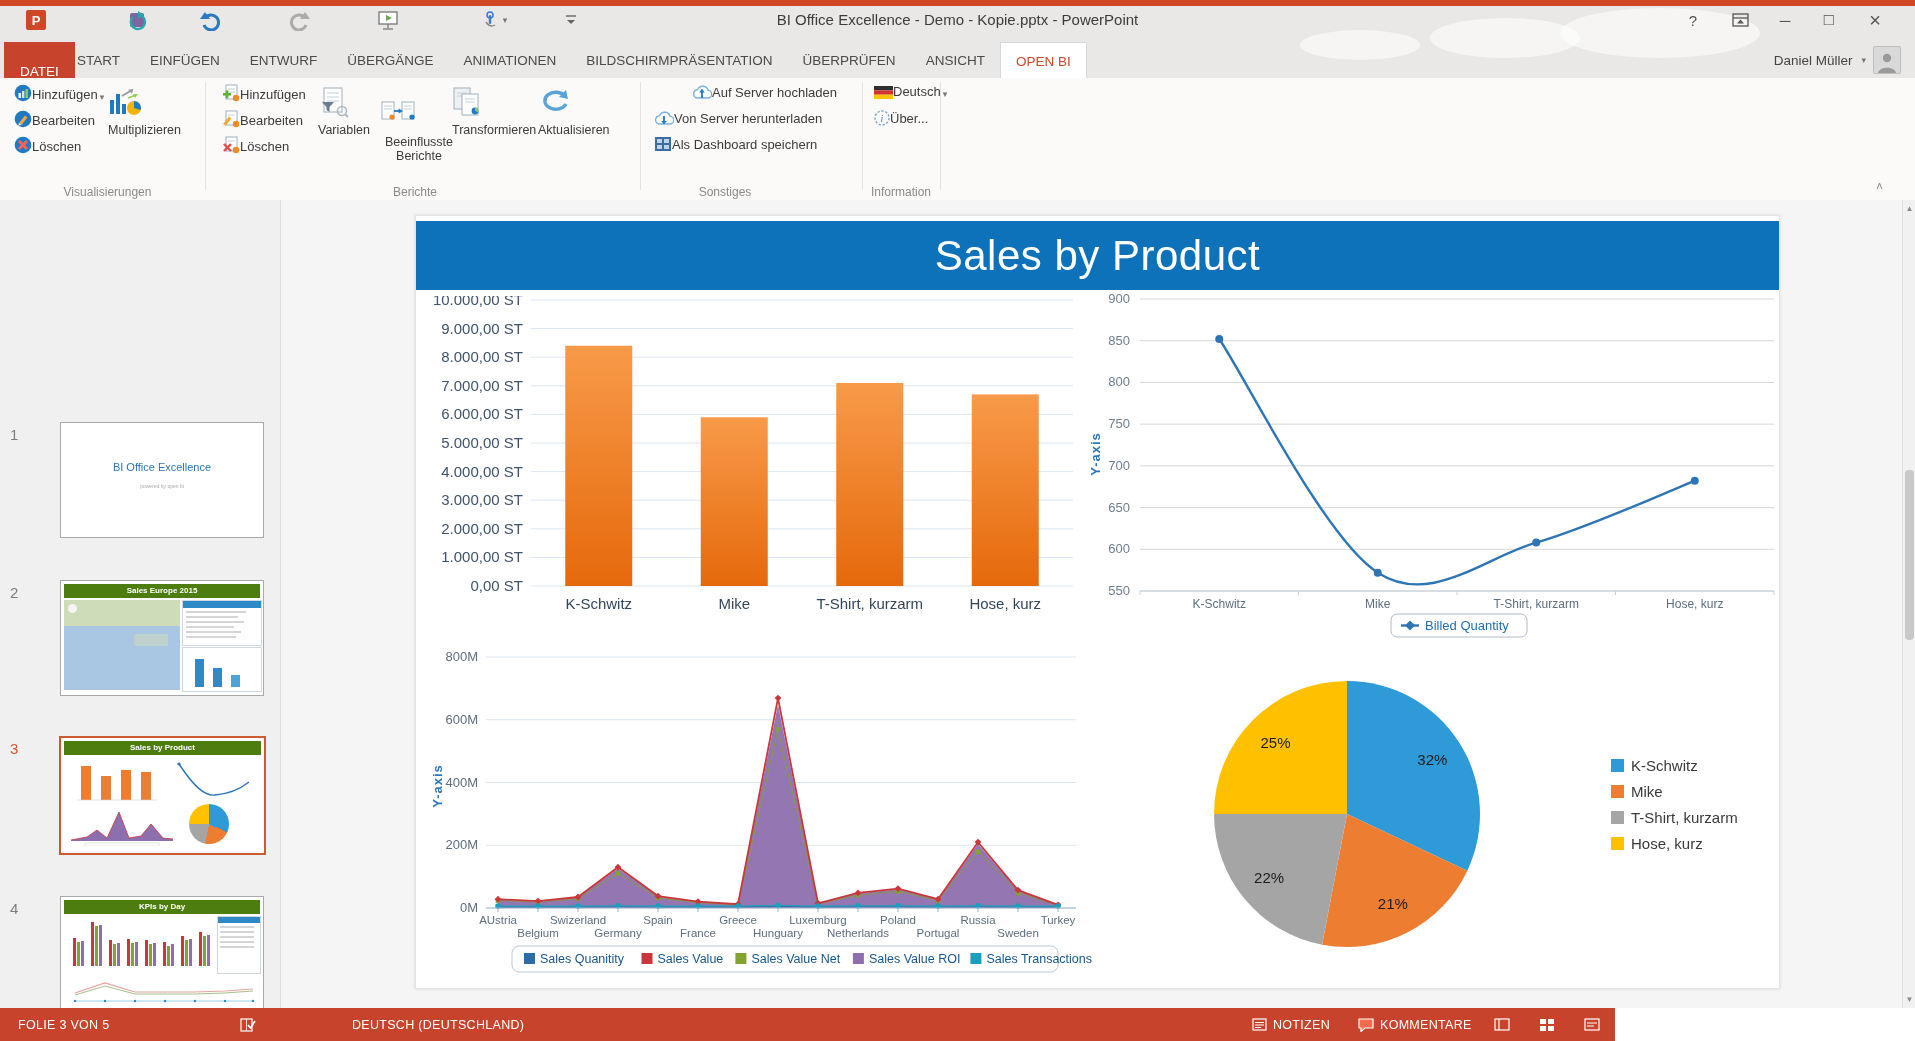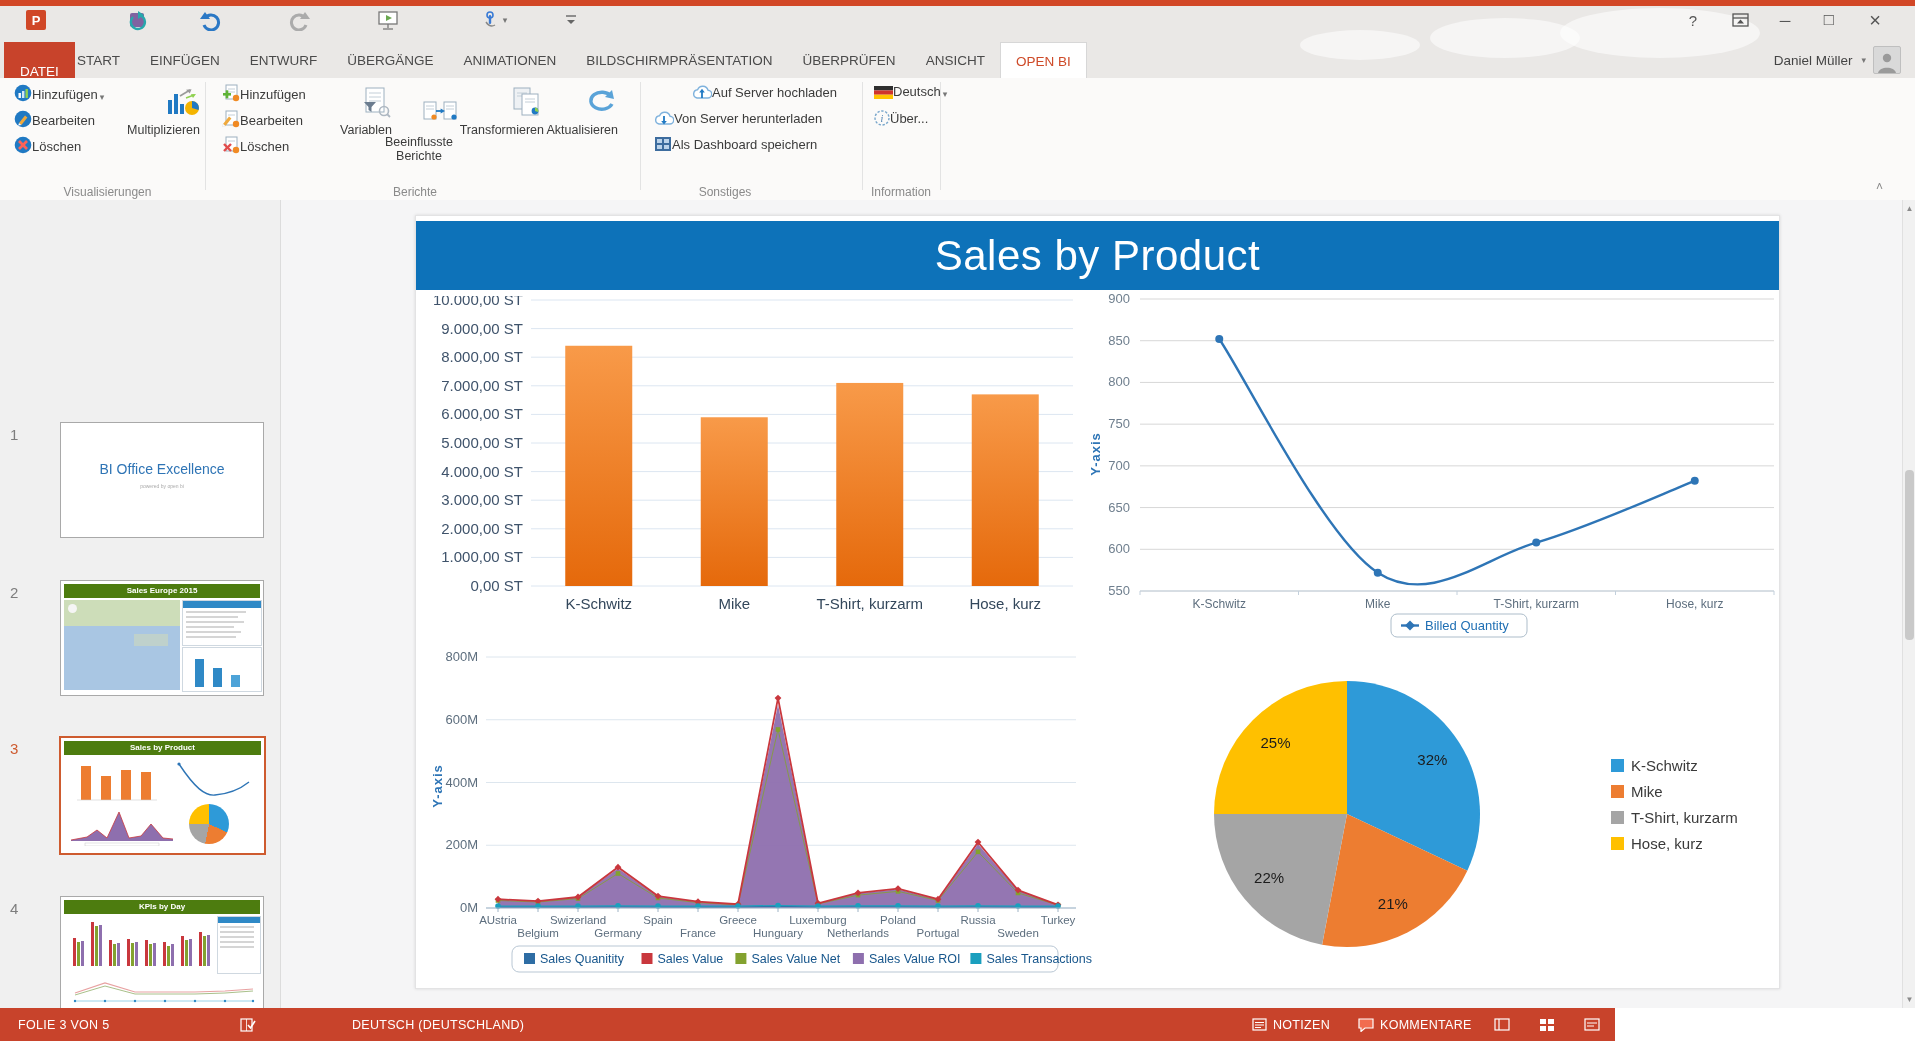--- a/index.html
+++ b/index.html
@@ -20,21 +20,21 @@
   #file-tab{left:4px;top:2px;height:36px;padding:11px 16px;color:#fff;font-size:13.5px;display:flex;align-items:center;}
   .tab{position:relative;float:left;height:36px;margin-top:2px;padding:0 15px;font-size:13.5px;color:#4a4a4a;display:flex;align-items:center;}
   #tabs-strip{position:absolute;left:62px;top:0;height:38px;display:flex;}
   .tab.active{background:#fff;border:1px solid #d7d7d7;border-bottom:none;color:#ce4a28;}
   #user-area{right:14px;top:6px;display:flex;align-items:center;gap:7px;font-size:13.5px;color:#444;}
   #avatar{width:26px;height:26px;background:#d9d9d9;border:1px solid #bfbfbf;border-radius:2px;display:flex;align-items:flex-end;justify-content:center;overflow:hidden;}
 
   
   #ribbon{left:0;top:78px;width:1915px;height:122px;background:#fbfaf9;border-bottom:1px solid #d4d4d4;}
   .rsm{position:absolute;display:flex;align-items:flex-end;font-size:13px;color:#3b3b3b;white-space:nowrap;}
-  .rlg{position:absolute;display:flex;flex-direction:column;align-items:flex-end;font-size:12.5px;color:#3b3b3b;text-align:center;line-height:1.15;}
+  .rlg{position:absolute;display:flex;flex-direction:column;align-items:flex-start;font-size:12.5px;color:#3b3b3b;text-align:center;line-height:1.15;}
   .rlg .lbl{margin-top:5px;white-space:pre-line;}
   .gdiv{position:absolute;top:4px;height:108px;width:1px;background:#e3e3e3;}
   .glabel{position:absolute;top:107px;font-size:12px;color:#8a8a8a;text-align:center;}
   .caret{font-size:9px;color:#777;margin-left:2px;}
 
   
   #content{left:0;top:200px;width:1915px;height:808px;background:#f5f5f6;}
   #sidebar{left:0;top:0;width:280px;height:808px;background:#f0f0f0;border-right:1px solid #dcdcdc;}
   .thumb{position:absolute;left:60px;width:202px;height:114px;background:#fff;border:1px solid #a9a9a9;overflow:hidden;}
   .thumb.sel{border:2px solid #ce5b2f;left:59px;width:203px;height:115px;}
@@ -114,20 +114,21 @@
       </svg>
     <span class="caret">▾</span>
   </div>
   <div class="qat-ic" style="left:558px">
     <svg width="14" height="18">
         <line x1="2" y1="5" x2="12" y2="5" stroke="#666" stroke-width="1.4"></line>
         <polygon points="3,9 11,9 7,13" fill="#666"></polygon>
       </svg>
   </div>
 
+  <div id="title-text" class="abs">BI Office Excellence - Demo - Kopie.pptx - PowerPoint</div>
 
   <div class="winbtn" style="left:1674px">
       <span>?</span>
     </div>
   <div class="winbtn" style="left:1721px">
     <svg width="17" height="15">
         <rect x="1" y="1" width="15" height="12" fill="none" stroke="#555" stroke-width="1.3"></rect>
         <line x1="1" y1="5" x2="16" y2="5" stroke="#555" stroke-width="1.3"></line>
         <polygon points="8.5,6.5 12,10.5 5,10.5" fill="#555"></polygon>
       </svg>
@@ -343,21 +344,21 @@
 
     <div class="abs" style="left:1876px;top:102px;font-size:12px;color:#8a8a8a"><span>˄</span></div>
   </div>
 
   <div id="content" class="abs">
 
     <div id="sidebar" class="abs">
 
       <div class="tnum" style="top:226px">1</div>
       <div class="thumb" style="top:222px">
-        <div class="abs" style="left:0;top:38px;width:100%;text-align:center;color:#2e74b5;font-size:14px">BI Office Excellence</div>
+        <div class="abs" style="left:0;top:38px;width:100%;text-align:center;color:#2e74b5;font-size:11px">BI Office Excellence</div>
         <div class="abs" style="left:0;top:60px;width:100%;text-align:center;color:#aaa;font-size:5px">powered by open bi</div>
       </div>
 
       <div class="tnum" style="top:384px">2</div>
       <div class="thumb" style="top:380px">
         <div class="thead">Sales Europe 2015</div>
         <div class="abs" style="left:3px;top:19px;width:116px;height:90px;background:#a9c6e3">
           <div class="abs" style="left:0;top:0;width:116px;height:26px;background:#cdddb9"></div>
           <div class="abs" style="left:70px;top:34px;width:34px;height:12px;background:#c9d6c2;opacity:.7"></div>
           <div class="abs" style="left:4px;top:4px;width:9px;height:9px;border-radius:50%;background:#f5f5f5"></div>

